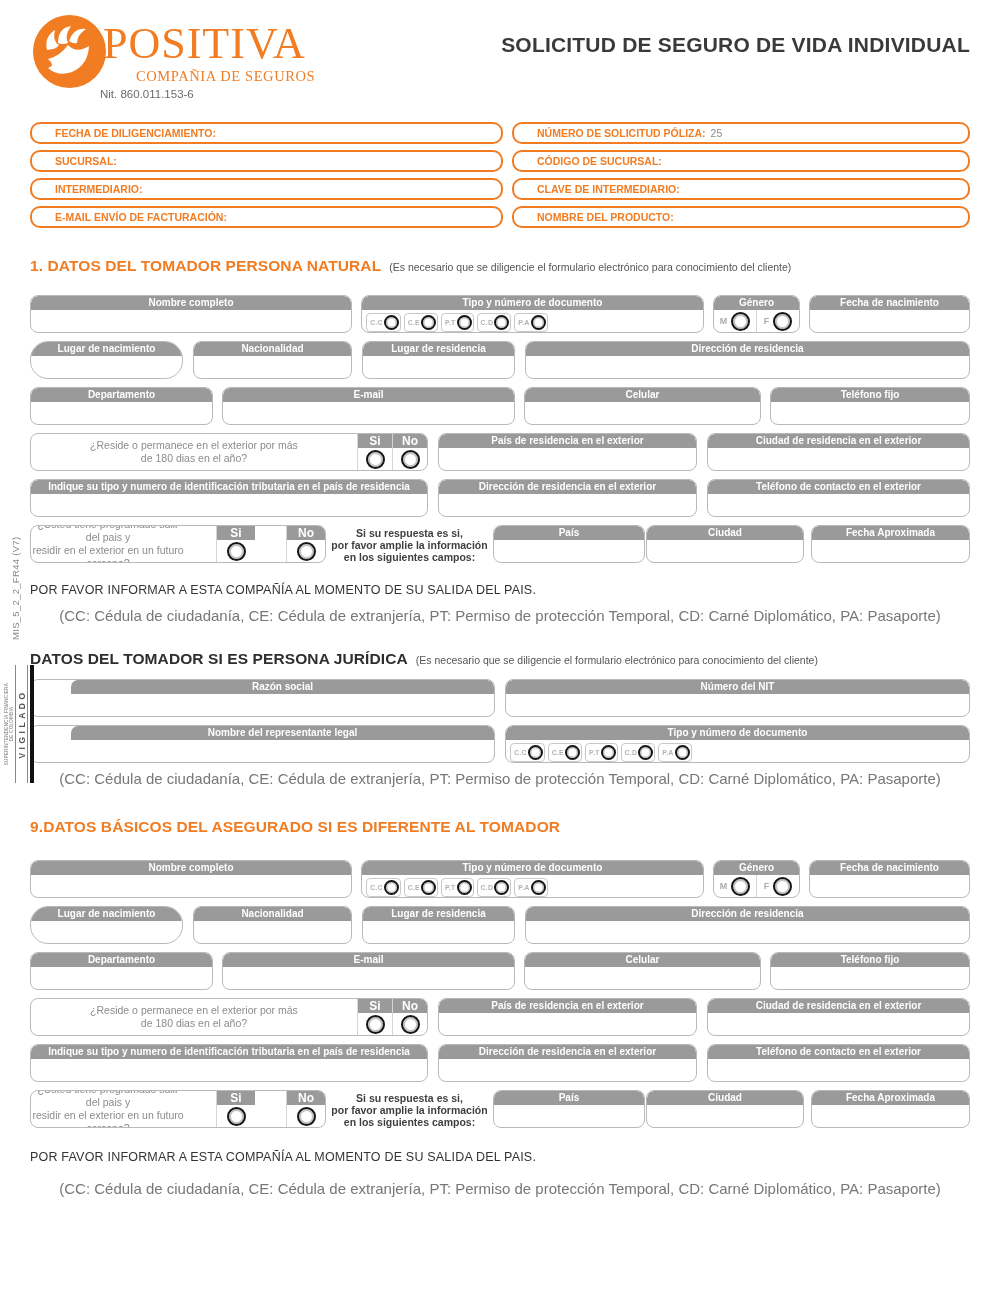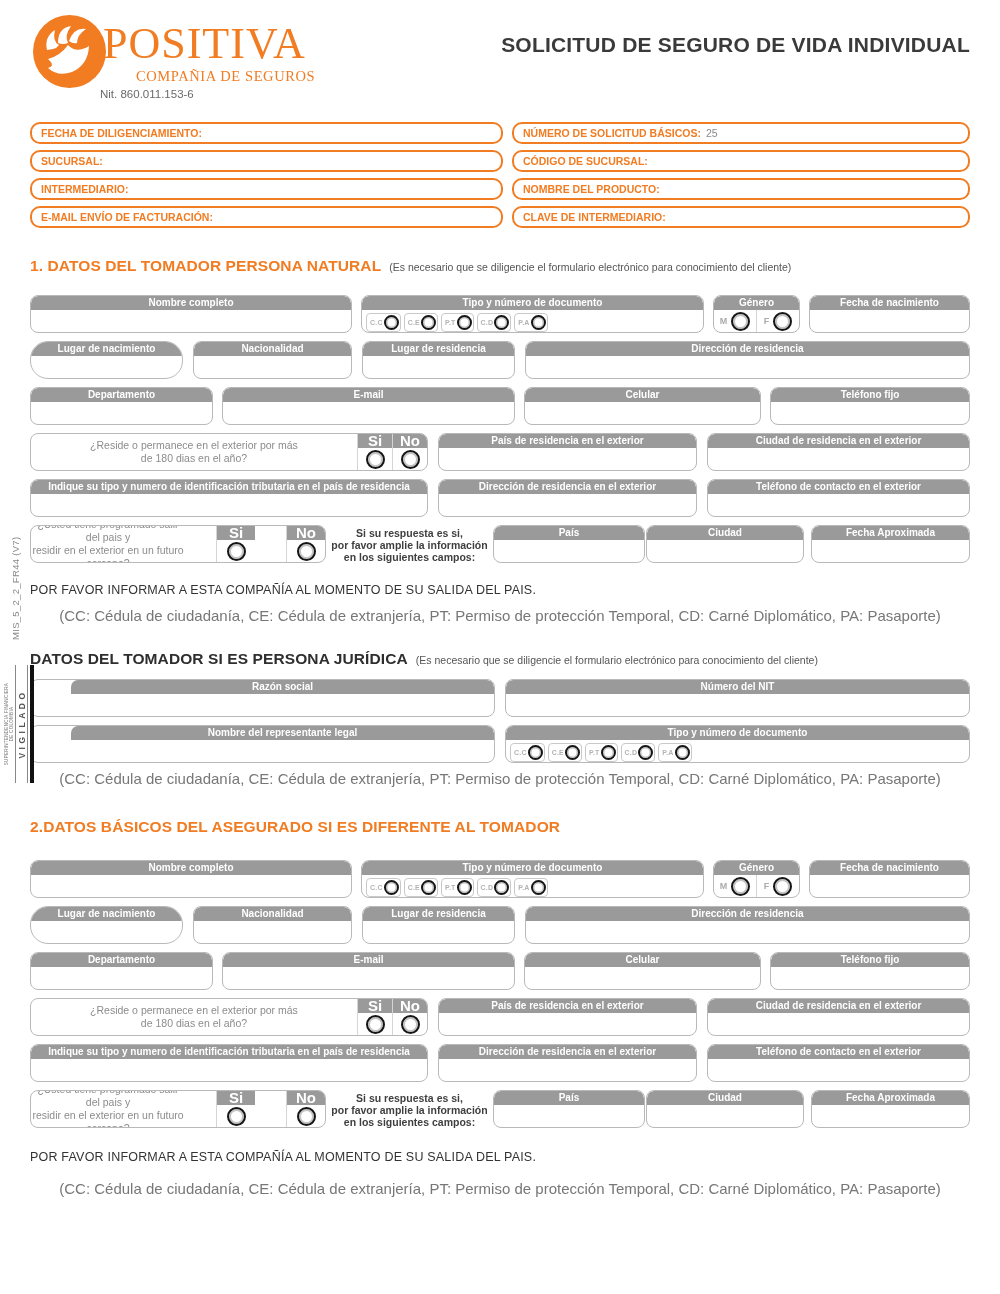--- a/index.html
+++ b/index.html
@@ -14,21 +14,21 @@
              font-size:14.5px;color:#F17C22;letter-spacing:0.6px;}
   .brand-nit{position:absolute;left:100px;top:88px;font-size:11.5px;color:#6a6a6a;}
   .main-title{position:absolute;right:30px;top:33px;font-size:21px;font-weight:700;color:#3a3a3a;letter-spacing:0.2px;}
 
   
   .tf-grid{position:absolute;left:30px;right:30px;top:122px;display:flex;justify-content:space-between;}
   .tf-col{display:flex;flex-direction:column;gap:6px;}
   .tf-col.left{width:473px;}
   .tf-col.right{width:458px;}
   .tf-box{border:2px solid #F17C22;border-radius:10px;height:22px;box-sizing:border-box;
-          display:flex;align-items:center;padding:0 9px;font-size:10.5px;font-weight:700;color:#F17C22;background:#fff;}
+          display:flex;align-items:center;padding:0 23px;font-size:10.5px;font-weight:700;color:#F17C22;background:#fff;}
   .tf-val{color:#8a8a8a;margin-left:5px;font-weight:400;}
 
   
   .sec-h{position:absolute;left:30px;display:flex;align-items:baseline;gap:8px;white-space:nowrap;}
   .sec-title{font-size:15.5px;font-weight:700;color:#F17C22;letter-spacing:0.1px;}
   .sec-title.dark{color:#2e2e2e;}
   .sec-note{font-size:10.5px;color:#555;}
 
   
   .rows{position:absolute;left:30px;width:940px;}
@@ -47,21 +47,21 @@
   .w-q2{width:296px;gap:31px;} .w-ampnote{width:167px;} .w-pais{width:152px;margin-right:1px;} .w-ciudad{width:158px;margin-right:7px;}
   .w-razon{width:465px;padding-left:40px;} 
 
   
   .qbox{height:38px;border:1px solid #b9b9b9;border-radius:8px;box-sizing:border-box;
         display:flex;overflow:hidden;background:#fff;}
   .qtext{flex:1;display:flex;flex-direction:column;justify-content:center;align-items:center;
          font-size:10.5px;color:#8c8c8c;line-height:13px;text-align:center;}
   .yn-col{width:34px;border-left:1px solid #d5d5d5;display:flex;flex-direction:column;}
   .yn-col.wide{width:38px;}
-  .yn-hd{height:14px;line-height:14px;background:#9a9a9a;color:#fff;font-size:15px;font-weight:700;text-align:center;}
+  .yn-hd{height:14px;line-height:14px;background:#9a9a9a;color:#fff;font-size:12px;font-weight:700;text-align:center;}
   .yn-bd{flex:1;display:flex;align-items:center;justify-content:center;}
 
   
   .circ{width:15px;height:15px;border-radius:50%;background:#fff;border:2.5px solid #151515;
         box-shadow:inset 0 0 0 2px #c4c4c4;display:inline-block;}
   .circ.sm{width:11px;height:11px;border-width:2px;box-shadow:inset 0 0 0 1.5px #c4c4c4;}
 
   
   .docrow{display:flex;align-items:center;gap:3px;padding:3px 0 0 4px;}
   .chip{display:inline-flex;align-items:center;border:1px solid #c9c9c9;border-radius:4px;
@@ -121,33 +121,33 @@
           <span>INTERMEDIARIO:</span>
           <span class="tf-val"></span>
         </div>
       <div class="tf-box">
           <span>E-MAIL ENVÍO DE FACTURACIÓN:</span>
           <span class="tf-val"></span>
         </div>
     </div>
     <div class="tf-col right">
       <div class="tf-box">
-          <span>NÚMERO DE SOLICITUD BÁSICOS:</span>
+          <span>NÚMERO DE SOLICITUD PÓLIZA:</span>
           <span class="tf-val">25</span>
         </div>
       <div class="tf-box">
           <span>CÓDIGO DE SUCURSAL:</span>
           <span class="tf-val"></span>
         </div>
       <div class="tf-box">
+          <span>CLAVE DE INTERMEDIARIO:</span>
+          <span class="tf-val"></span>
+        </div>
+      <div class="tf-box">
           <span>NOMBRE DEL PRODUCTO:</span>
-          <span class="tf-val"></span>
-        </div>
-      <div class="tf-box">
-          <span>CLAVE DE INTERMEDIARIO:</span>
           <span class="tf-val"></span>
         </div>
     </div>
   </div>
 
   <div class="sec-h" style="top:257px;">
     <span class="sec-title">1. DATOS DEL TOMADOR PERSONA NATURAL</span>
     <span class="sec-note">(Es necesario que se diligencie el formulario electrónico para conocimiento del cliente)</span>
   </div>
 
@@ -369,21 +369,21 @@
               <span class="clb">P.A</span>
               <span class="circ sm"></span>
             </span>
         </div>
       </div>
     </div>
   </div>
   <div class="docnote" style="top:770px;">(CC: Cédula de ciudadanía, CE: Cédula de extranjería, PT: Permiso de protección Temporal, CD: Carné Diplomático, PA: Pasaporte)</div>
 
   <div class="sec-h" style="top:818px;">
-    <span class="sec-title">2.DATOS BÁSICOS DEL ASEGURADO SI ES DIFERENTE AL TOMADOR</span>
+    <span class="sec-title">9.DATOS BÁSICOS DEL ASEGURADO SI ES DIFERENTE AL TOMADOR</span>
   </div>
 
   <div class="rows" style="top:860px;">
     <div class="row g9">
       <div class="fbox w-nombre">
         <div class="hd">Nombre completo</div>
         <div class="bd"></div>
       </div>
       <div class="fbox w-tipodoc">
         <div class="hd">Tipo y número de documento</div>

